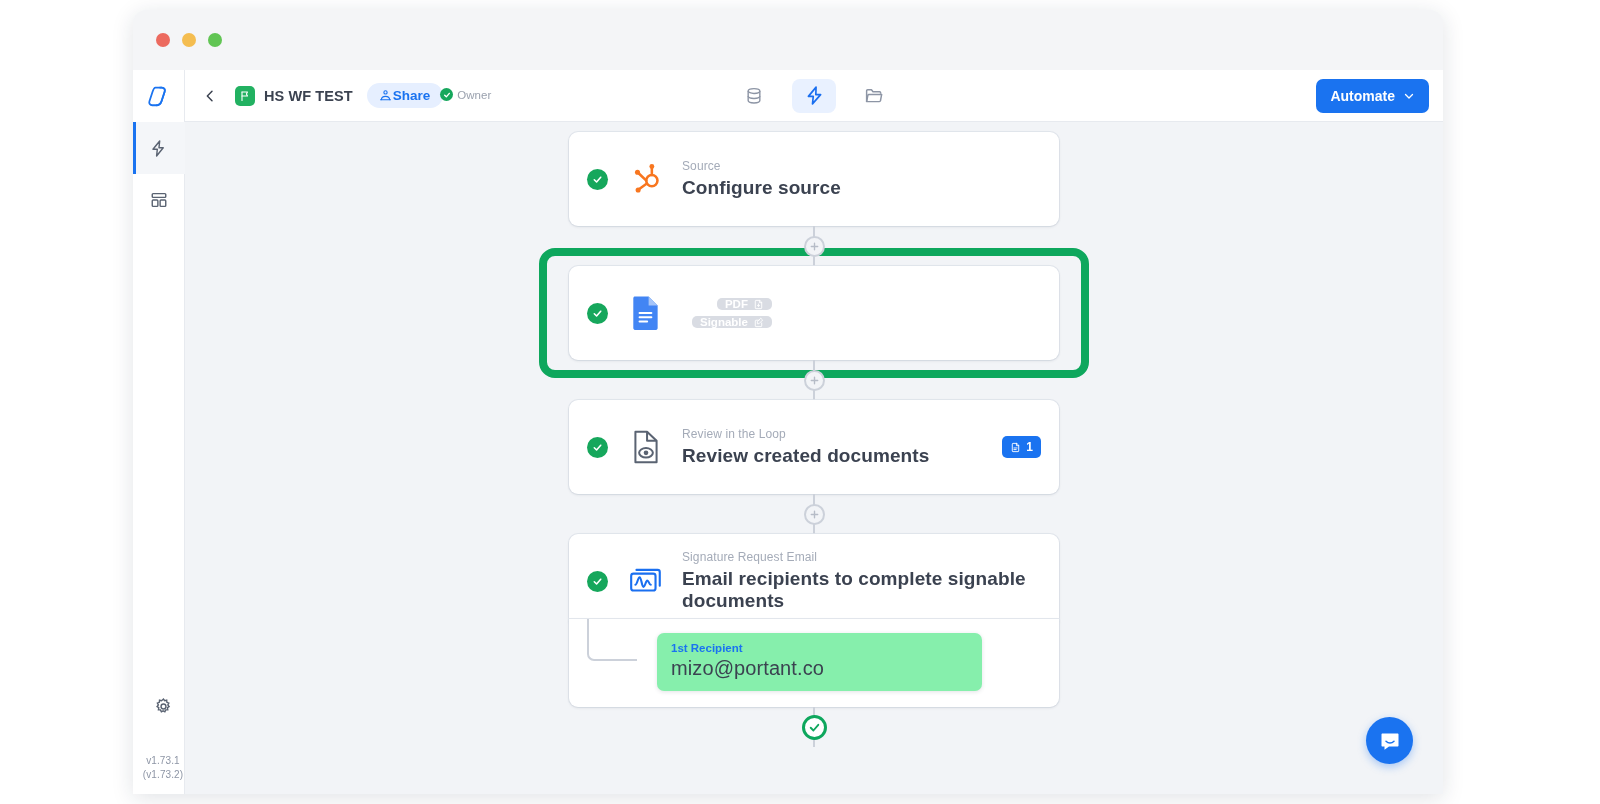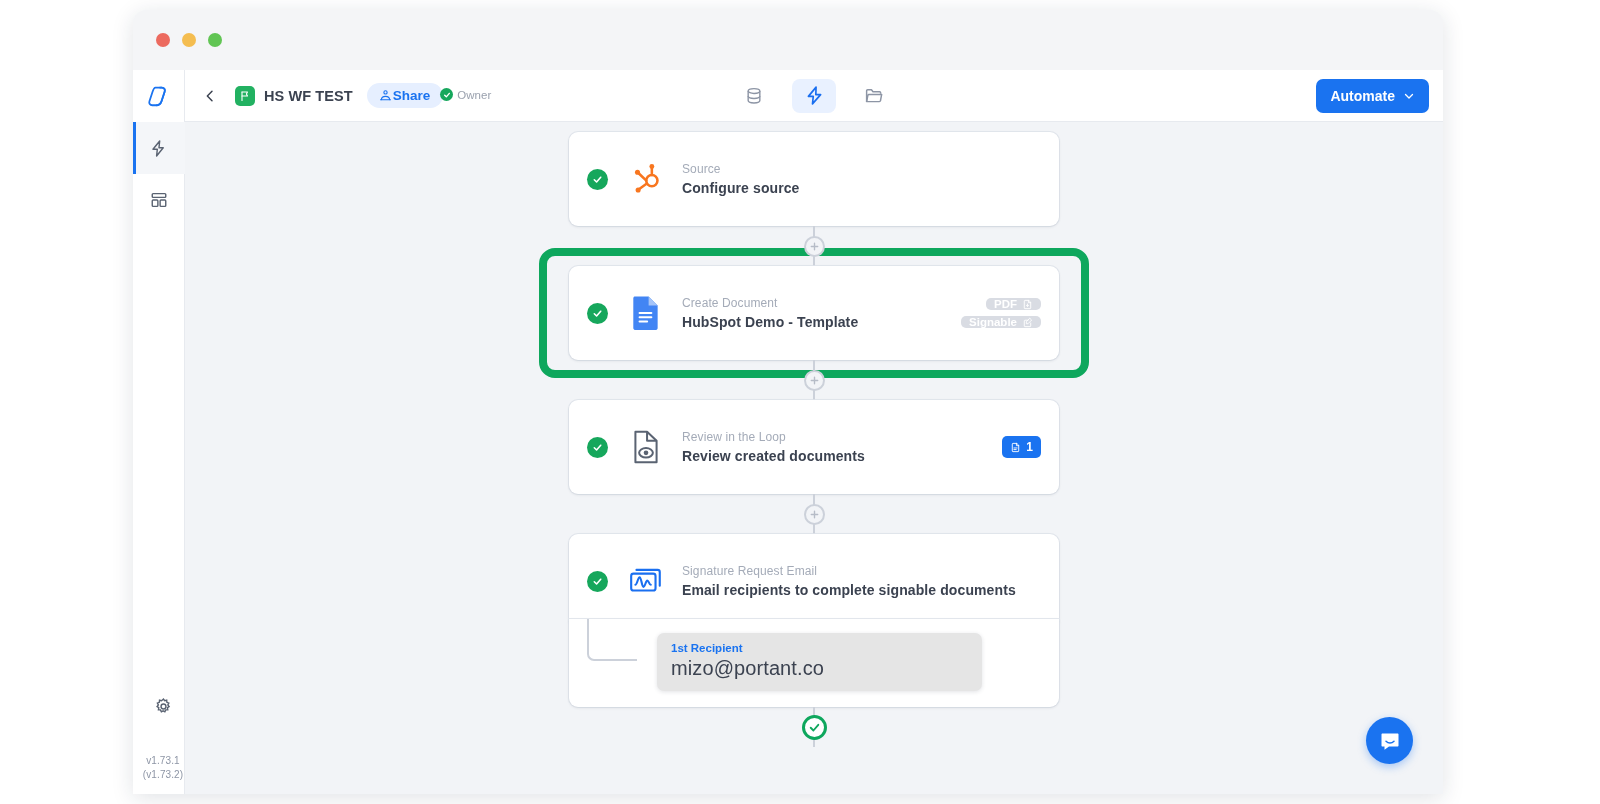--- a/index.html
+++ b/index.html
@@ -199,21 +199,21 @@
     width: 40px; height: 40px;
     display: flex; align-items: center; justify-content: center;
     flex: 0 0 40px;
     margin-right: 16px;
   }
   .node-text { flex: 1 1 auto; min-width: 0; }
   .node-kicker {
     font-size: 12px; color: #a4abb8; margin-bottom: 4px; letter-spacing: .1px;
   }
   .node-name {
-    font-size: 14px; font-weight: bold; color: #3b4250; letter-spacing: .1px;
+    font-size: 19px; font-weight: bold; color: #3b4250; letter-spacing: .1px;
   }
   .node-badges {
     display: flex; flex-direction: column; gap: 6px; align-items: flex-end;
     flex: 0 0 auto; margin-left: 10px;
   }
   .badge-grey {
     background: #d9dce3;
     color: #ffffff;
     font-size: 11.5px; font-weight: bold;
     border-radius: 5px;
@@ -271,21 +271,21 @@
   .sub-elbow {
     position: absolute;
     left: 18px; top: 0;
     width: 50px; height: 42px;
     border-left: 2px solid #ccd1da;
     border-bottom: 2px solid #ccd1da;
     border-bottom-left-radius: 7px;
   }
   .recipient-card {
     margin-left: 70px;
-    background: #e5e5e5;
+    background: #86efac;
     border-radius: 7px;
     box-shadow: 0 1px 4px rgba(30,40,60,.13);
     padding: 9px 14px 11px 14px;
     width: 325px;
     cursor: pointer;
   }
   .recipient-label {
     font-size: 11.5px; font-weight: bold; color: #1a73f0; margin-bottom: 3px;
   }
   .recipient-value {
@@ -474,24 +474,20 @@
               <div class="node-icon">
                 <svg width="32" height="36" viewBox="0 0 28 34">
                   <path d="M3 1.5h13.5L25 10v21.5c0 .8-.7 1.5-1.5 1.5h-20c-.8 0-1.5-.7-1.5-1.5v-28C2 2.2 2.7 1.5 3 1.5z" fill="#4285f4"></path>
                   <path d="M16.5 1.5 25 10h-8.5z" fill="#a5c4f8"></path>
                   <g fill="#ffffff">
                     <rect x="7" y="16" width="13" height="1.9" rx=".9"></rect>
                     <rect x="7" y="20" width="13" height="1.9" rx=".9"></rect>
                     <rect x="7" y="24" width="9" height="1.9" rx=".9"></rect>
                   </g>
                 </svg>
-              </div>
-              <div class="node-text">
-                <div class="node-kicker">Create Document</div>
-                <div class="node-name">HubSpot Demo - Template</div>
               </div>
               <div class="node-badges">
                 <div class="badge-grey">
                   <span>PDF</span>
                   <span style="display:flex">
                     <svg width="11" height="11" viewBox="0 0 24 24" fill="none" stroke="#ffffff" stroke-width="2" stroke-linecap="round" stroke-linejoin="round">
                       <path d="M14 3H6.5A1.5 1.5 0 0 0 5 4.5v15A1.5 1.5 0 0 0 6.5 21h11a1.5 1.5 0 0 0 1.5-1.5V8z"></path>
                       <path d="M14 3v5h5"></path>
                         <path d="M12 11v5"></path>
                         <path d="M9.7 13.8 12 16.2l2.3-2.4"></path>

